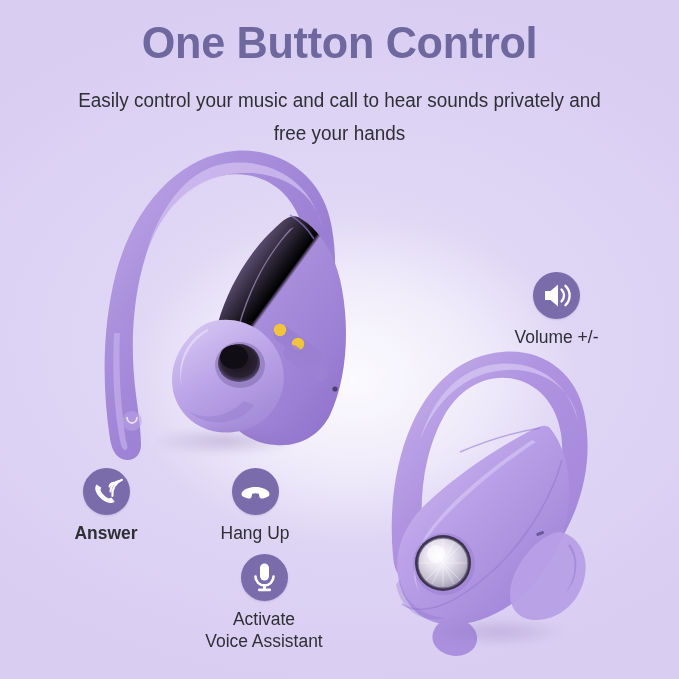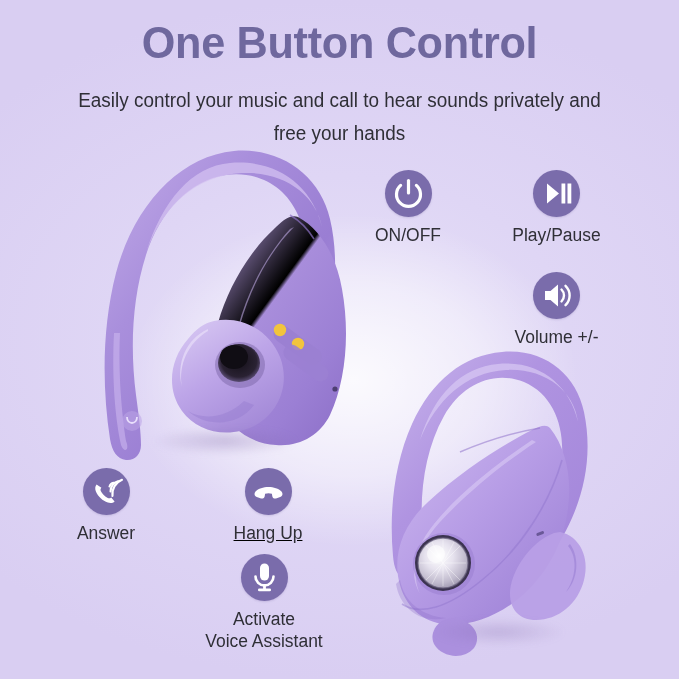--- a/index.html
+++ b/index.html
@@ -52,22 +52,22 @@
     transform:scaleX(0.97);
   }
   .f-circle svg{position:absolute;left:0;top:0;width:47px;height:47px;}
 
   
   #feat-onoff     {left:333px;top:170px;width:150px;}
   #feat-playpause {left:480px;top:170px;width:153px;}
   #feat-reject    {left:333px;top:256px;width:150px;}
   #feat-volume    {left:480px;top:272px;width:153px;}
   
-  #feat-answer    {left:31px;top:468px;width:150px;}
-  #feat-hangup    {left:193px;top:468px;width:150px;text-decoration:underline;}
+  #feat-answer    {left:31px;top:468px;width:150px;font-weight:bold;}
+  #feat-hangup    {left:180px;top:468px;width:150px;}
   #feat-prevnext  {left:31px;top:554px;width:150px;}
   #feat-voice     {left:174px;top:554px;width:180px;text-align:center;}
 
   
   #bud1{position:absolute;left:84px;top:133px;width:300px;height:345px;}
   #bud1 .shadow1{
     position:absolute;left:36px;top:288px;width:210px;height:40px;
     background:radial-gradient(ellipse 50% 50% at 50% 50%, rgba(120,95,165,0.30) 0%, rgba(120,95,165,0.0) 70%);
     filter:blur(3px);
   }
@@ -233,40 +233,21 @@
           <line x1="96" y1="210" x2="62" y2="244"></line>
           <line x1="68" y1="206" x2="90" y2="248"></line>
           <line x1="90" y1="206" x2="68" y2="248"></line>
         </g>
         <circle cx="79" cy="227" r="25" fill="none" stroke="#6e6782" stroke-width="1.4" opacity="0.7"></circle>
         <circle cx="72" cy="218" r="9" fill="#ffffff" opacity="0.55"></circle>
       </g>
     </svg>
   </div>
 
-  <div class="feature" id="feat-onoff">
-    <div class="f-circle">
-      <svg viewBox="0 0 47 47">
-        <path d="M15.6 15.4 A12 12 0 1 0 31.4 15.4" fill="none" stroke="#ffffff" stroke-width="3.2" stroke-linecap="round"></path>
-        <line x1="23.5" y1="10.5" x2="23.5" y2="23" stroke="#ffffff" stroke-width="3.2" stroke-linecap="round"></line>
-      </svg>
-    </div>
-    <div class="f-label">ON/OFF</div>
-  </div>
-
-  <div class="feature" id="feat-playpause">
-    <div class="f-circle">
-      <svg viewBox="0 0 47 47">
-        <path d="M14 13.5 L26 23.5 L14 33.5 Z" fill="#ffffff"></path>
-        <rect x="28.5" y="13.5" width="3.8" height="20" fill="#ffffff"></rect>
-        <rect x="34.5" y="13.5" width="3.8" height="20" fill="#ffffff"></rect>
-      </svg>
-    </div>
-    <div class="f-label">Play/Pause</div>
-  </div>
+
 
 
   <div class="feature" id="feat-volume">
     <div class="f-circle">
       <svg viewBox="0 0 47 47">
         <path d="M12 19 L17.5 19 L25 12.5 L25 34.5 L17.5 28 L12 28 Z" fill="#ffffff"></path>
         <path d="M28.5 17.5 A8.5 8.5 0 0 1 28.5 29.5" fill="none" stroke="#ffffff" stroke-width="2.4" stroke-linecap="round"></path>
         <path d="M32.5 13.8 A13.5 13.5 0 0 1 32.5 33.2" fill="none" stroke="#ffffff" stroke-width="2.4" stroke-linecap="round"></path>
       </svg>
     </div>

